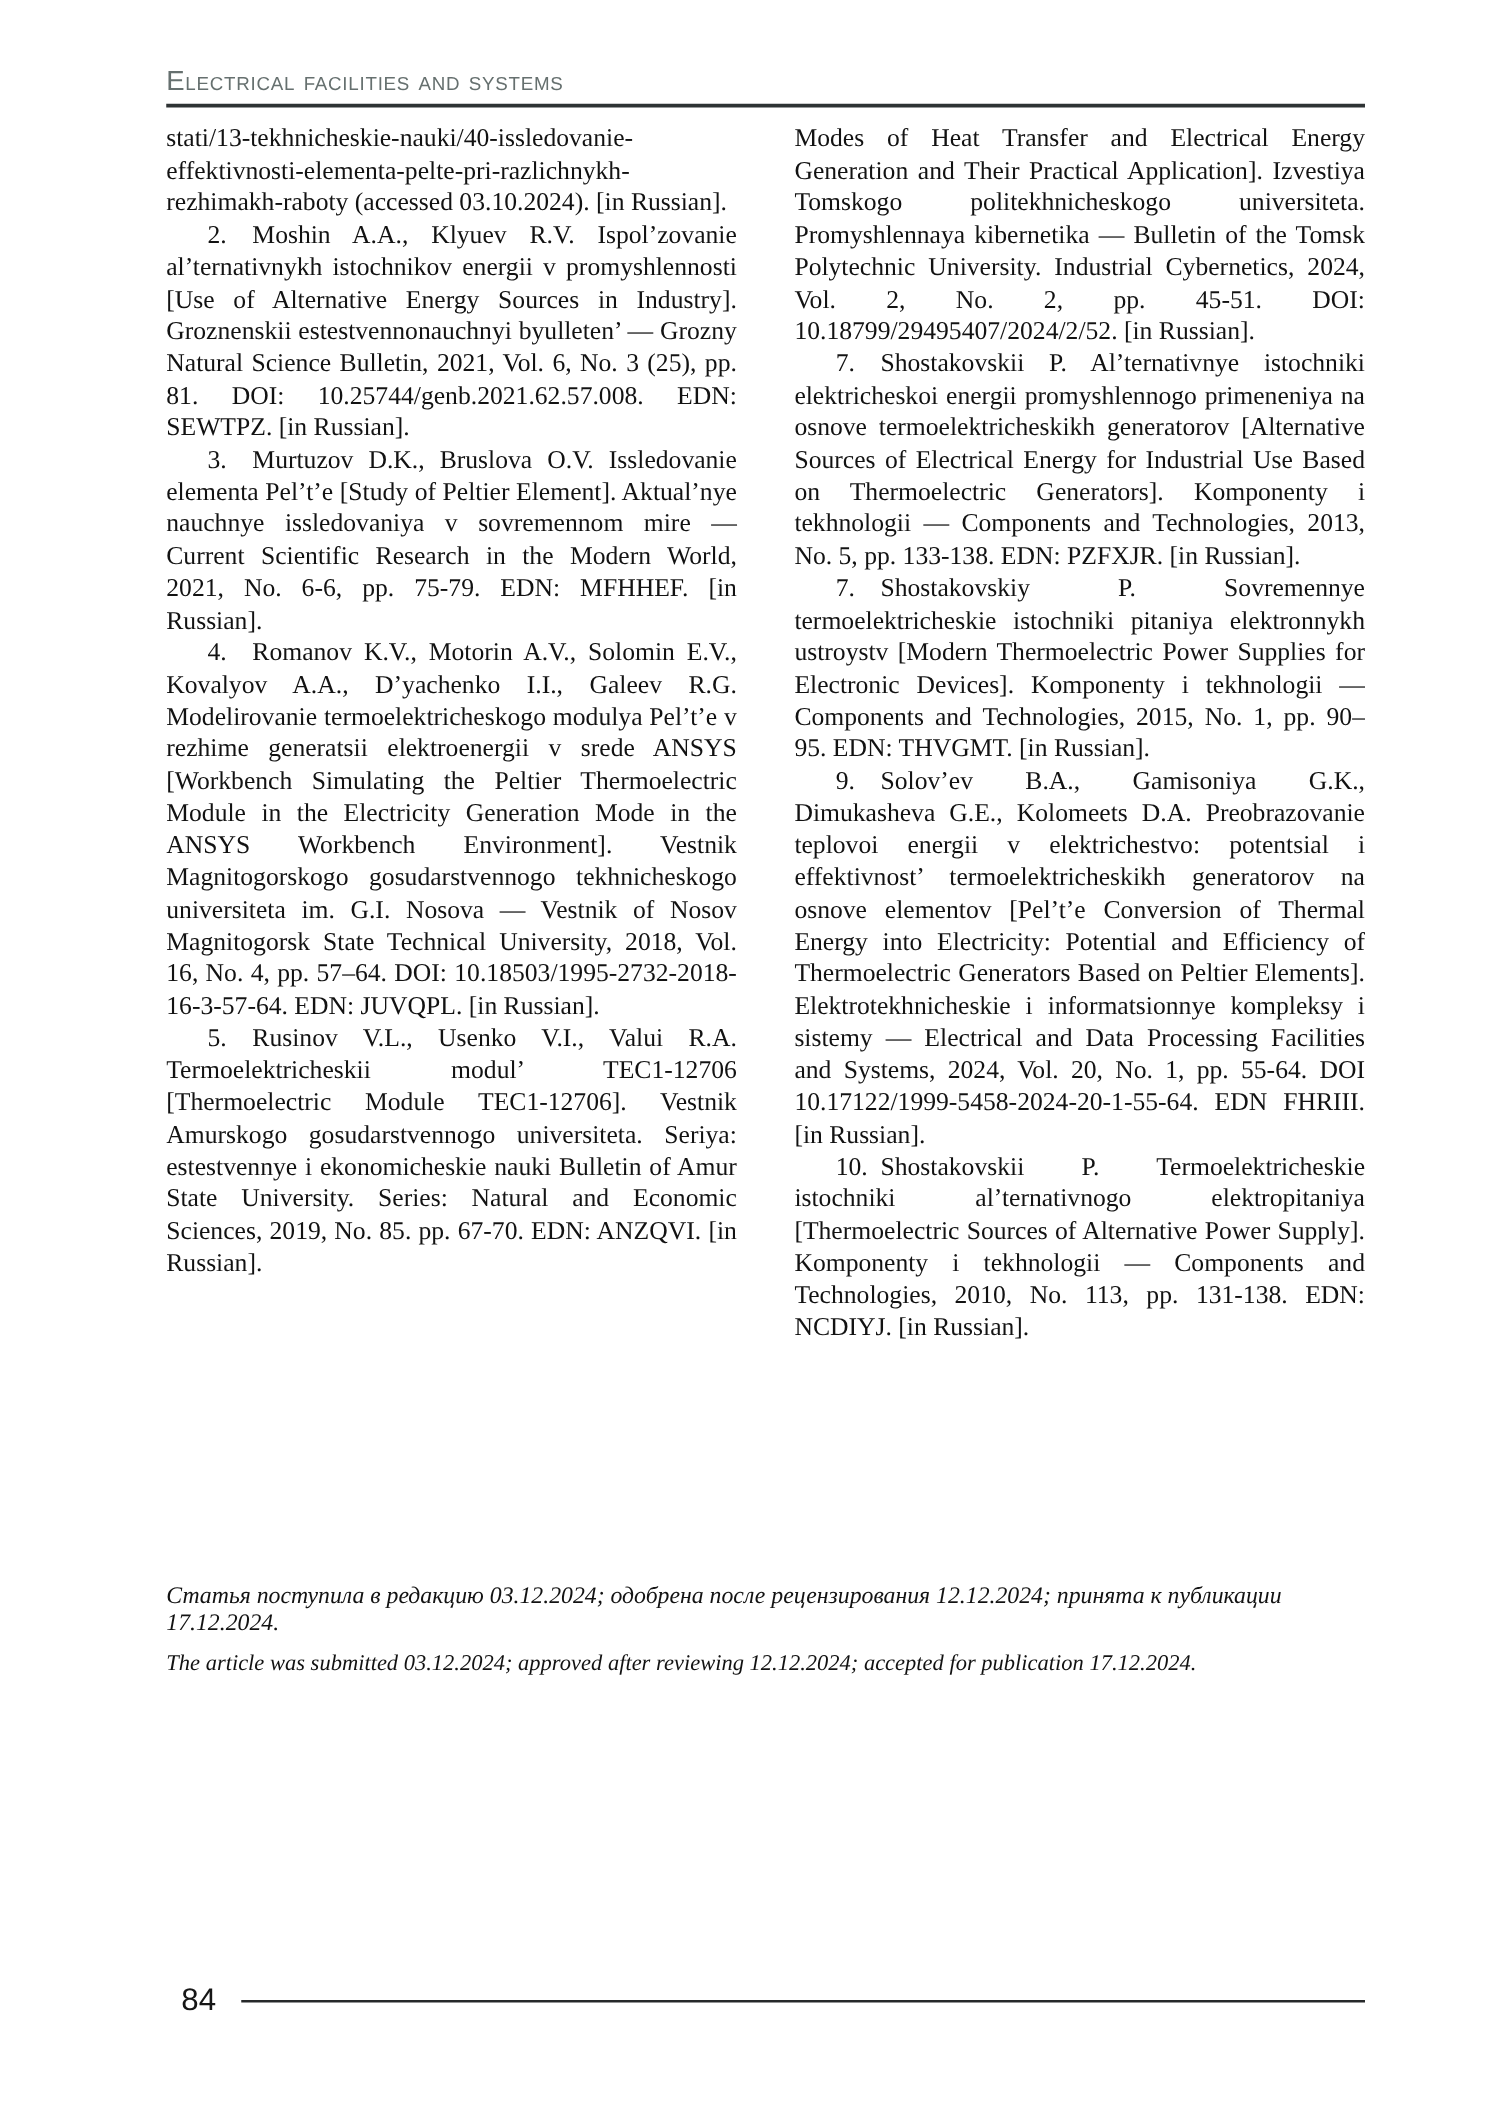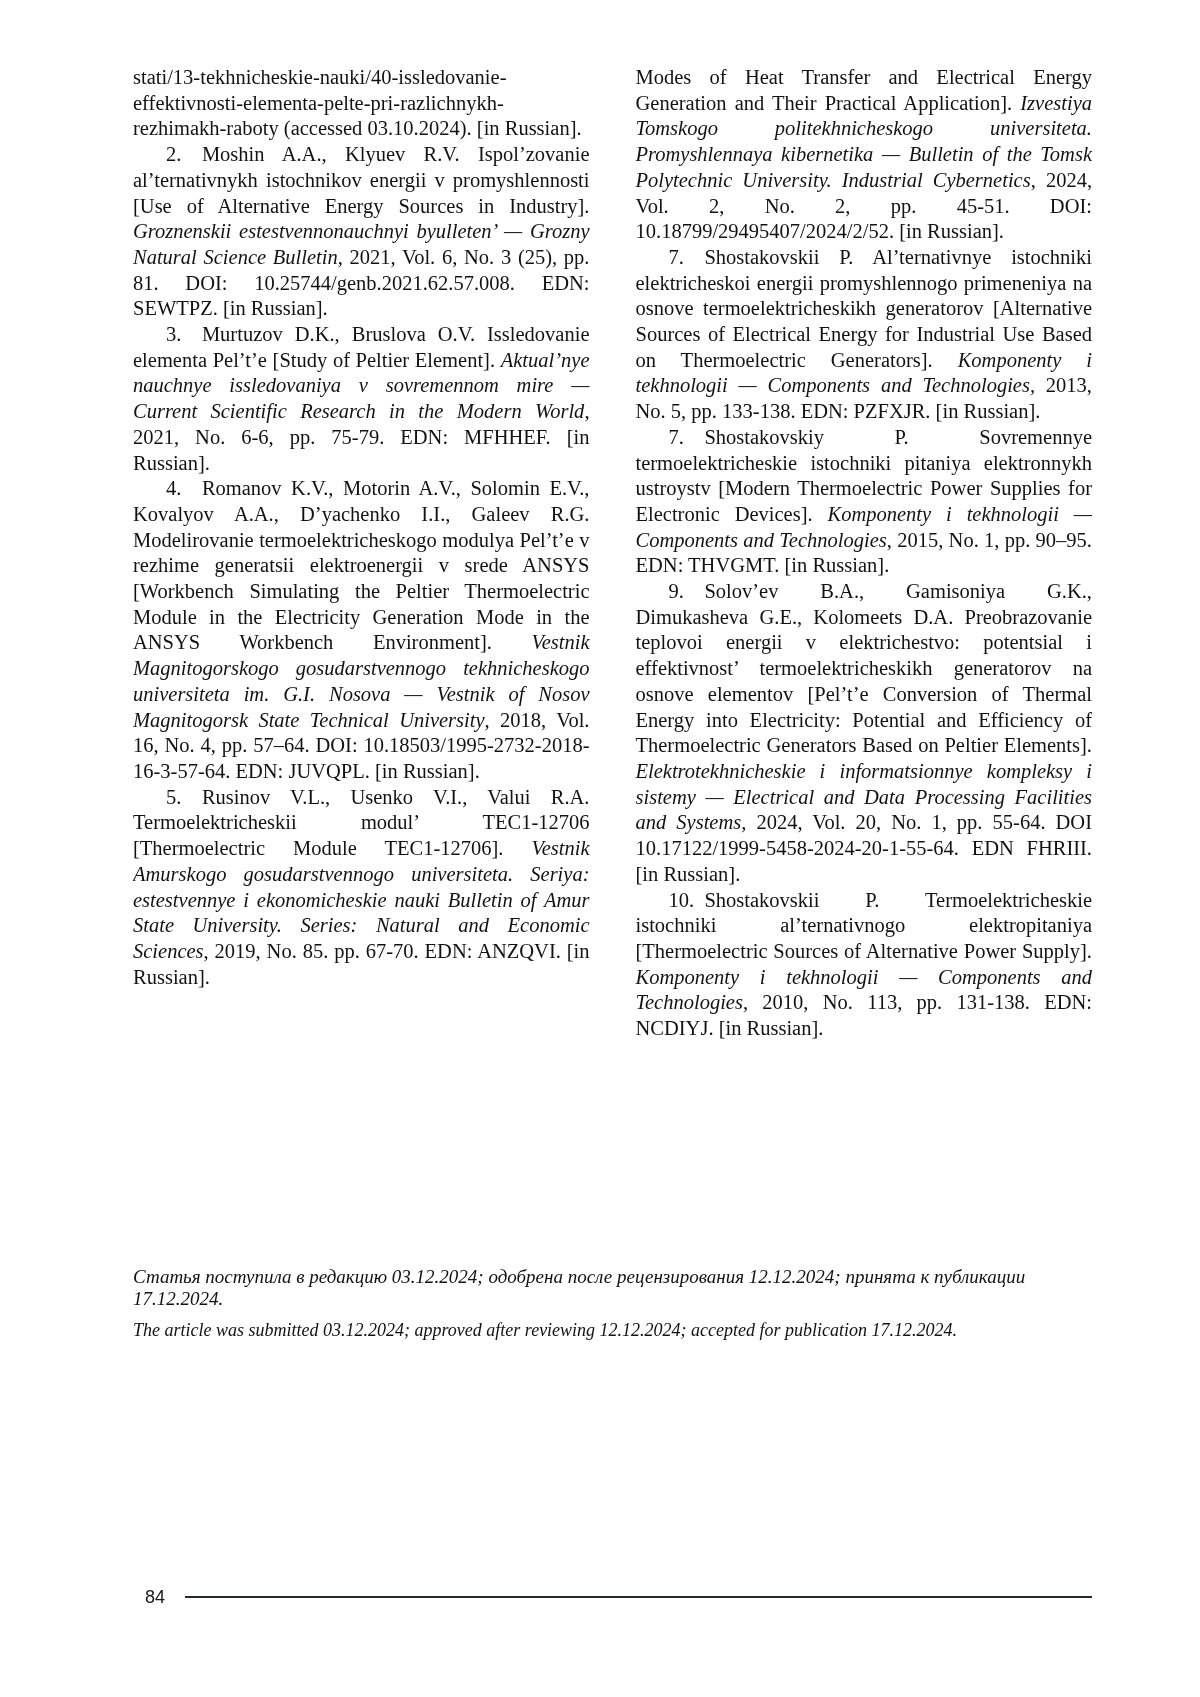--- a/index.html
+++ b/index.html
@@ -44,53 +44,57 @@
   .ref{
     margin:0;
     text-align:justify;
     font-size:20.5px;
     line-height:25.7px;
     text-indent:33px;
     hyphens:auto;
     overflow-wrap:break-word;
   }
   .ref.cont{text-indent:0;}
-  .it{font-style:italic;}
+  .it{}
   
   .note{
     position:absolute;
     left:133px;right:108px;
     font-style:italic;
     color:var(--text);
     font-family:Liberation Serif, serif;
   }
   .note-ru{top:1266px;font-size:19px;}
   .note-en{top:1320px;font-size:18px;}
   
   .footer{
     position:absolute;
     left:133px;right:108px;top:1588px;
     font-family:"Liberation Sans","DejaVu Sans",sans-serif;
     color:var(--footer-text);
   }
   .footer-row{display:flex;align-items:center;gap:20px;}
-  .pagenum{font-size:18px;color:#161616;line-height:1;padding-left:12px;}
+  .pagenum{font-size:25px;color:#161616;line-height:1;padding-left:12px;}
   .frule{flex:1;border-top:2.5px solid #26292a;height:0;}
   .journal{
     text-align:right;
     font-size:20.5px;
     letter-spacing:-0.4px;
     margin-top:4px;
   }
 </style>
 </head>
 <body>
 
 <div class="page">
 
+  <header>
+    <div class="runhead-text">Electrical facilities and systems</div>
+    <div class="runhead-rule"></div>
+  </header>
 
   <main class="cols">
     <section class="col" id="col-left">
         <p class="ref cont"><span class="">stati/13-tekhnicheskie-nauki/40-issledovanie-effektivnosti-elementa-pelte-pri-razlichnykh-rezhimakh-raboty (accessed 03.10.2024). [in Russian].</span></p>
         <p class="ref"><span class="">2. Moshin A.A., Klyuev R.V. Ispol’zovanie al’ternativnykh istochnikov energii v promyshlennosti [Use of Alternative Energy Sources in Industry]. </span><span class="it">Groznenskii estestvennonauchnyi byulleten’ — Grozny Natural Science Bulletin</span><span class="">, 2021, Vol. 6, No. 3 (25), pp. 81. DOI: 10.25744/genb.2021.62.57.008. EDN: SEWTPZ. [in Russian].</span></p>
         <p class="ref"><span class="">3. Murtuzov D.K., Bruslova O.V. Issledovanie elementa Pel’t’e [Study of Peltier Element]. </span><span class="it">Aktual’nye nauchnye issledovaniya v sovremennom mire — Current Scientific Research in the Modern World</span><span class="">, 2021, No. 6-6, pp. 75-79. EDN: MFHHEF. [in Russian].</span></p>
         <p class="ref"><span class="">4. Romanov K.V., Motorin A.V., Solomin E.V., Kovalyov A.A., D’yachenko I.I., Galeev R.G. Modelirovanie termoelektricheskogo modulya Pel’t’e v rezhime generatsii elektroenergii v srede ANSYS [Workbench Simulating the Peltier Thermoelectric Module in the Electricity Generation Mode in the ANSYS Workbench Environment]. </span><span class="it">Vestnik Magnitogorskogo gosudarstvennogo tekhnicheskogo universiteta im. G.I. Nosova — Vestnik of Nosov Magnitogorsk State Technical University</span><span class="">, 2018, Vol. 16, No. 4, pp. 57–64. DOI: 10.18503/1995-2732-2018-16-3-57-64. EDN: JUVQPL. [in Russian].</span></p>
         <p class="ref"><span class="">5. Rusinov V.L., Usenko V.I., Valui R.A. Termoelektricheskii modul’ TEC1-12706 [Thermoelectric Module TEC1-12706]. </span><span class="it">Vestnik Amurskogo gosudarstvennogo universiteta. Seriya: estestvennye i ekonomicheskie nauki Bulletin of Amur State University. Series: Natural and Economic Sciences</span><span class="">, 2019, No. 85. pp. 67-70. EDN: ANZQVI. [in Russian].</span></p>
       </section>
     <section class="col" id="col-right">

